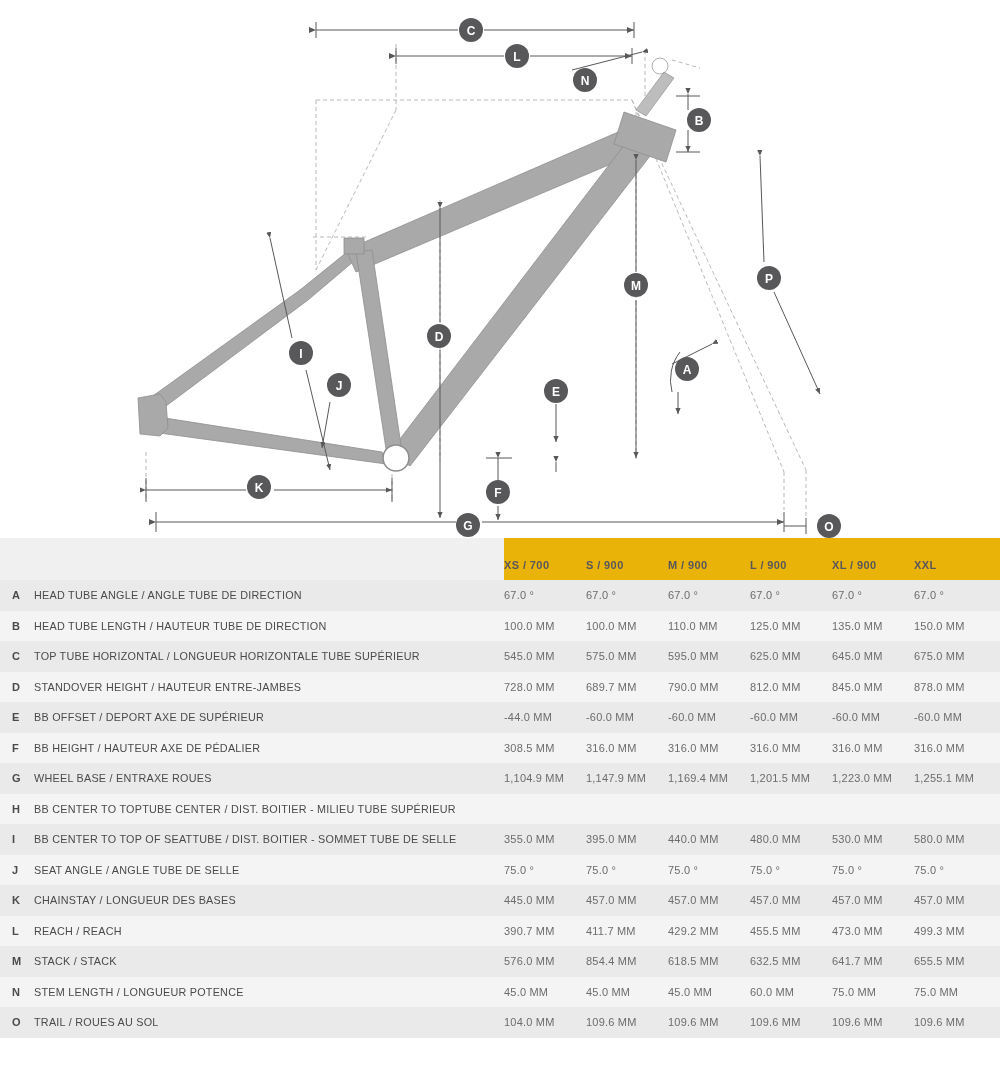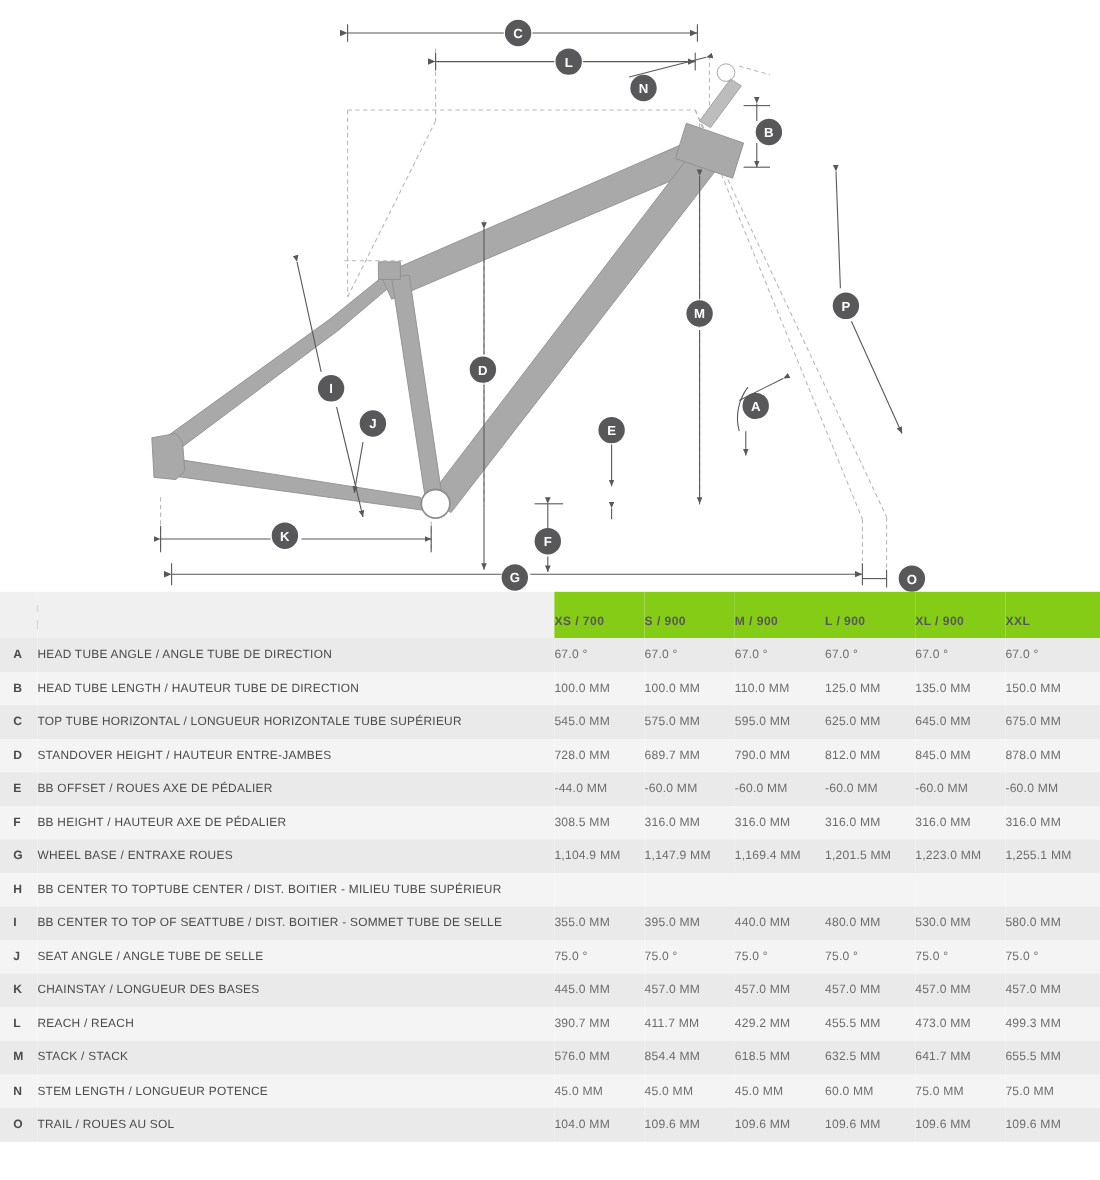--- a/index.html
+++ b/index.html
@@ -40,21 +40,21 @@
     position:absolute; left:0; top:538px; width:1000px;
   }
   table {
     border-collapse:collapse;
     width:1000px;
     font-size:11.5px;
     table-layout:fixed;
   }
   thead th {
     height:42px;
-    background:#84cc16;
+    background:#eab308;
     color:#58585a;
     font-size:11px;
     font-weight:bold;
     letter-spacing:.4px;
     text-align:left;
     vertical-align:bottom;
     padding:0 0 9px 0;
   }
   thead th.spacer-head { background:#f0f0f0; }
   tbody tr { height:30.5px; }
@@ -346,21 +346,21 @@
         <td class="label">STANDOVER HEIGHT / HAUTEUR ENTRE-JAMBES</td>
         <td class="val">728.0 MM</td>
         <td class="val">689.7 MM</td>
         <td class="val">790.0 MM</td>
         <td class="val">812.0 MM</td>
         <td class="val">845.0 MM</td>
         <td class="val">878.0 MM</td>
       </tr>
       <tr class="odd">
         <td class="code">E</td>
-        <td class="label">BB OFFSET / ROUES AXE DE PÉDALIER</td>
+        <td class="label">BB OFFSET / DEPORT AXE DE SUPÉRIEUR</td>
         <td class="val">-44.0 MM</td>
         <td class="val">-60.0 MM</td>
         <td class="val">-60.0 MM</td>
         <td class="val">-60.0 MM</td>
         <td class="val">-60.0 MM</td>
         <td class="val">-60.0 MM</td>
       </tr>
       <tr class="even">
         <td class="code">F</td>
         <td class="label">BB HEIGHT / HAUTEUR AXE DE PÉDALIER</td>

